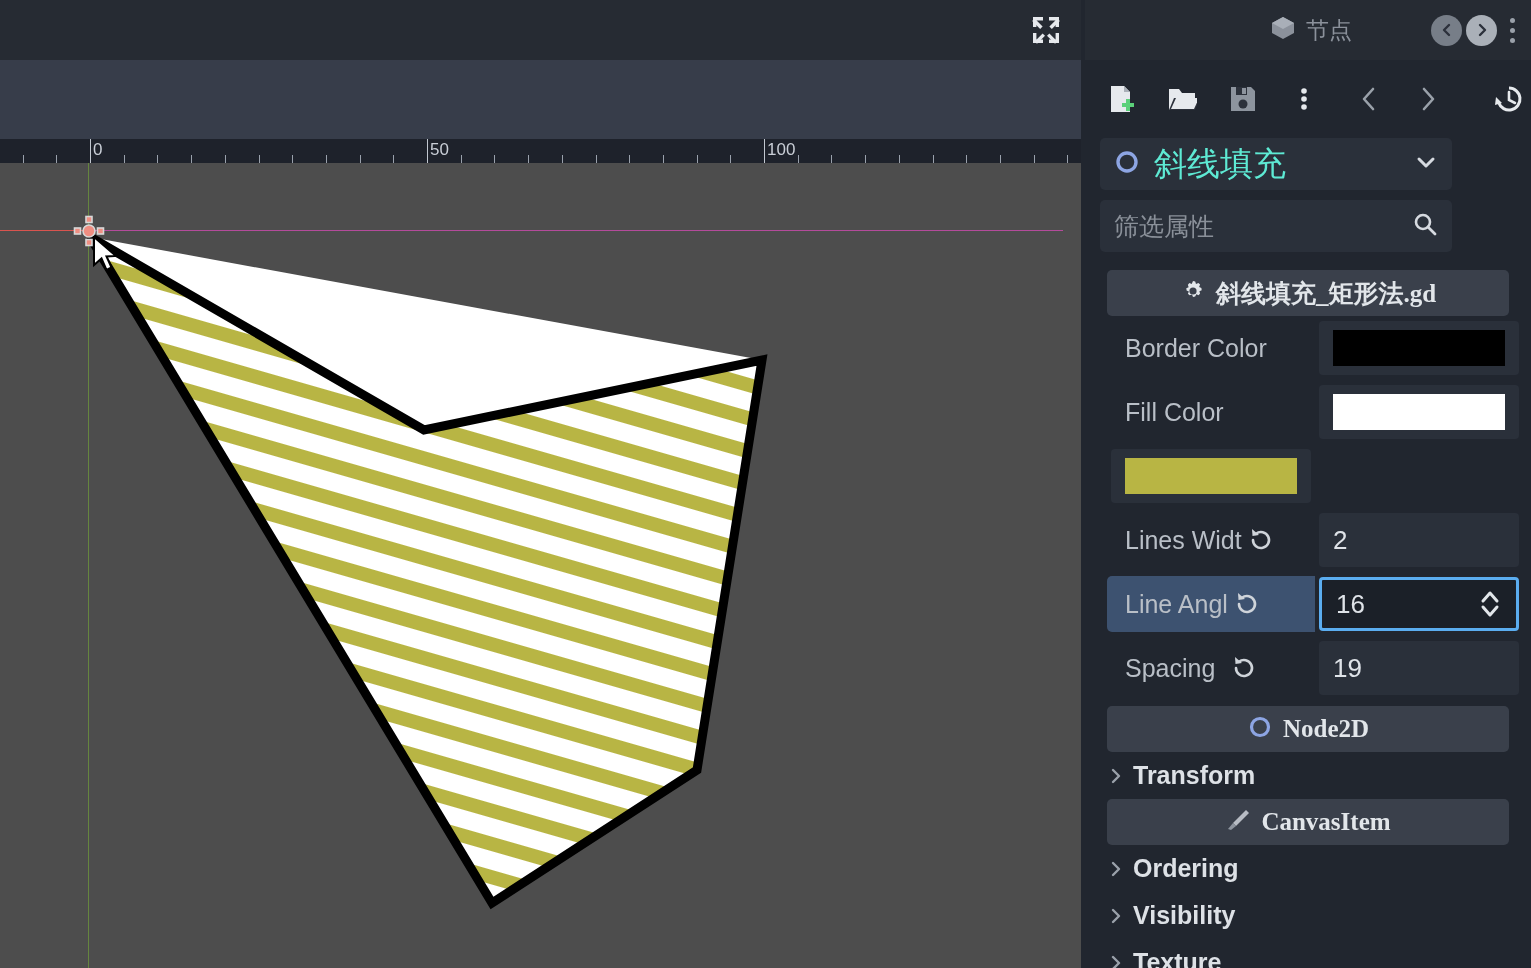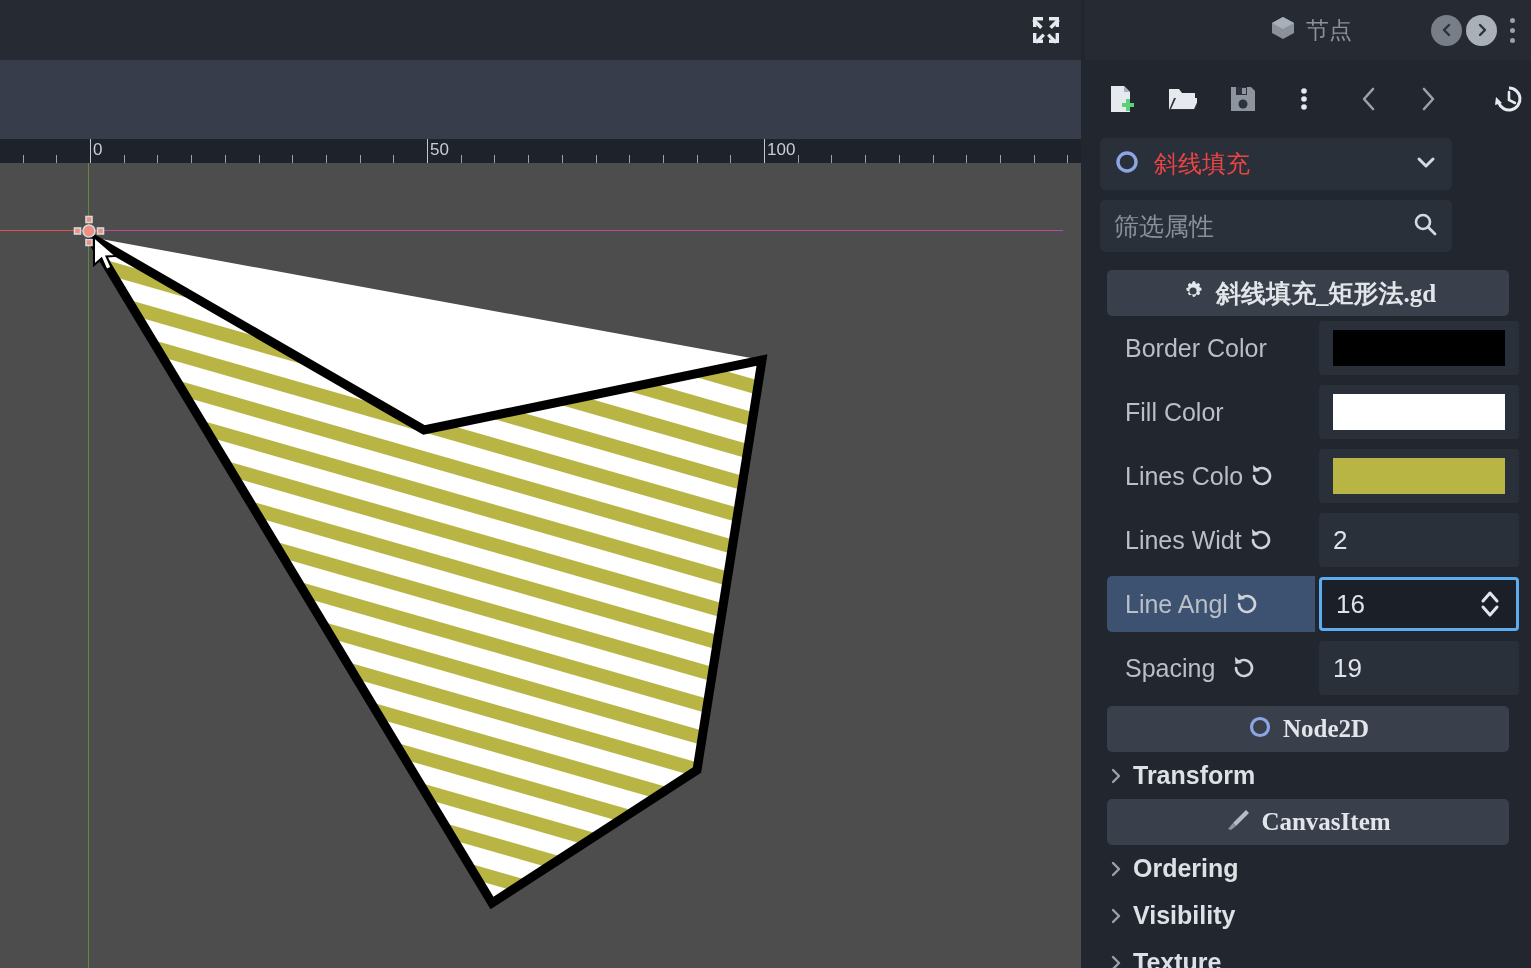--- a/index.html
+++ b/index.html
@@ -81,21 +81,21 @@
   #kebab-v { width: 22px; padding: 0 6px; display: flex; flex-direction: column; gap: 5px; align-items: center; cursor: pointer; }
   #kebab-v i { width: 5px; height: 5px; border-radius: 50%; background: #9aa1aa; display: block; }
 
   #itoolbar { position: absolute; left: 0; top: 60px; width: 446px; height: 78px; display: flex; align-items: center; }
   .ibtn { width: 46px; height: 46px; display: flex; align-items: center; justify-content: center; cursor: pointer; }
 
   #node-select {
     position: absolute; left: 15px; top: 138px; width: 352px; height: 52px;
     background: #2a303a; border-radius: 5px; display: flex; align-items: center; padding: 0 14px; cursor: pointer;
   }
-  #node-select .nm { font-size: 24px; color: #ef4444; margin-left: 14px; flex: 1; }
+  #node-select .nm { font-size: 33px; color: #5eead4; margin-left: 14px; flex: 1; }
 
   #filter-row {
     position: absolute; left: 15px; top: 200px; width: 352px; height: 52px;
     background: #2a303a; border-radius: 5px; display: flex; align-items: center; padding: 0 14px; cursor: text;
   }
   #filter-row .ph { font-size: 25px; color: #8a9099; flex: 1; }
 
   
   #proplist { position: absolute; left: 0px; top: 270px; width: 446px; }
   .cat-row {
@@ -373,29 +373,20 @@
       <div class="prop-row">
         <div class="prop-name-wrap">
           <span class="prop-name">Fill Color</span>
         </div>
         <div class="prop-val">
           <div class="swatch" id="sw1" style="background: rgb(255, 255, 255);"></div>
         </div>
       </div>
 
       <div class="prop-row">
-        <div class="prop-name-wrap">
-          <span class="prop-name">Lines Colo</span>
-          <span class="revert">
-            <svg viewBox="0 0 26 26" width="26" height="26">
-              <path d="M5 13 a8 8 0 1 0 3-6.2" fill="none" stroke="#cfd4da" stroke-width="2.6" stroke-linecap="round"></path>
-              <path d="M4 2 L4.5 9 L11 8 Z" fill="#cfd4da"></path>
-            </svg>
-          </span>
-        </div>
         <div class="prop-val">
           <div class="swatch" id="sw2" style="background: rgb(184, 181, 68);"></div>
         </div>
       </div>
 
       <div class="prop-row">
         <div class="prop-name-wrap">
           <span class="prop-name">Lines Widt</span>
           <span class="revert">
             <svg viewBox="0 0 26 26" width="26" height="26">

